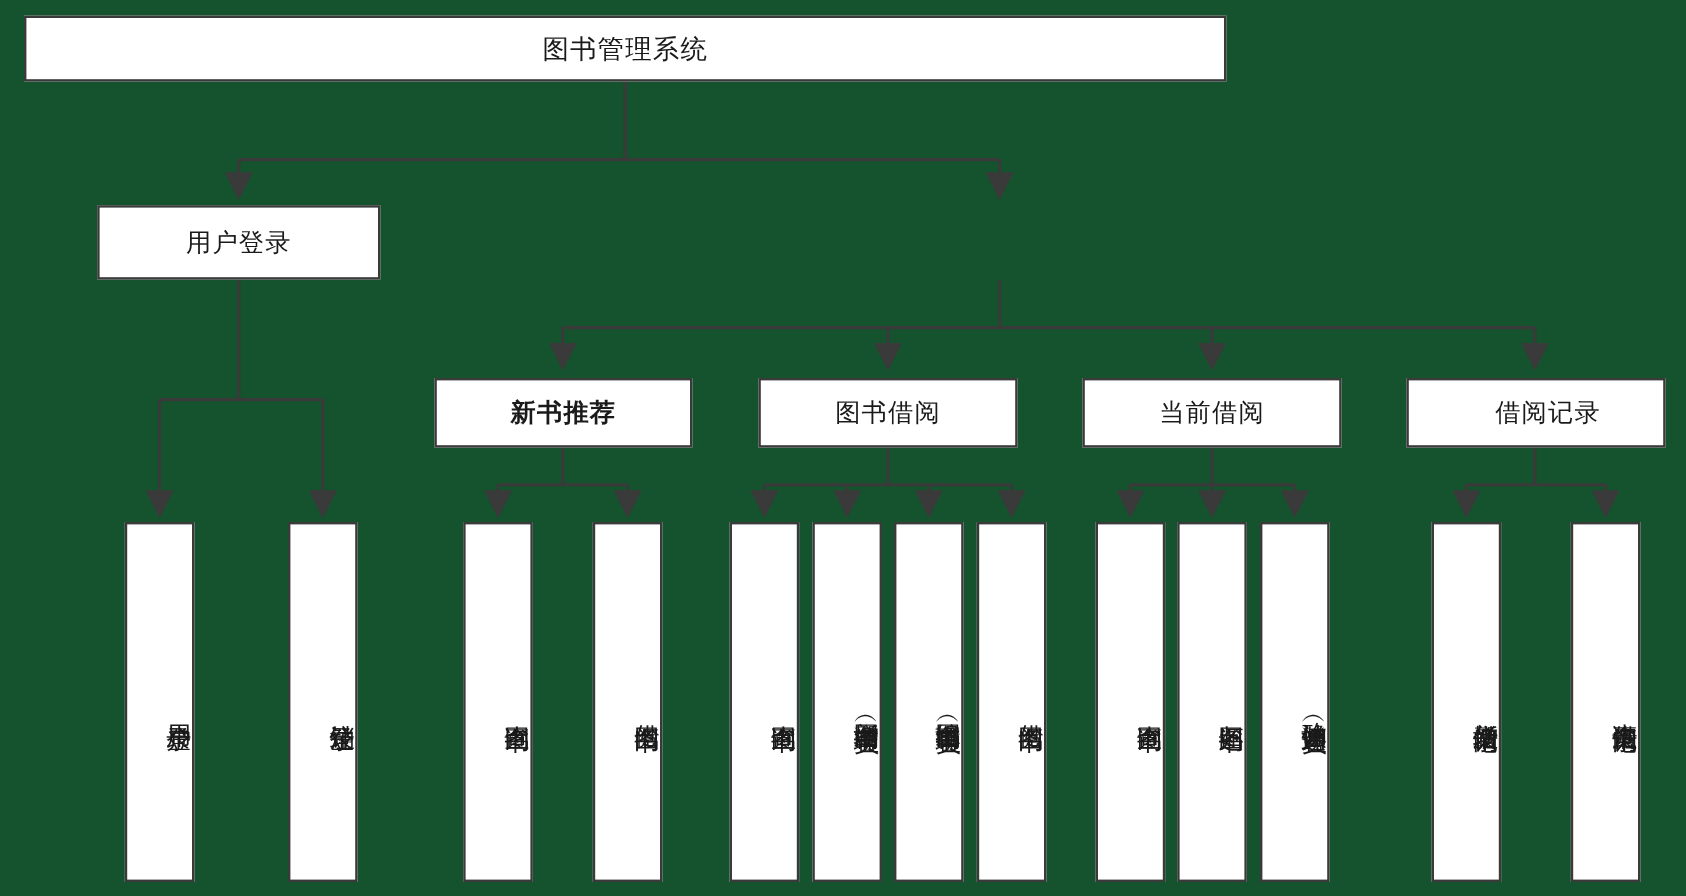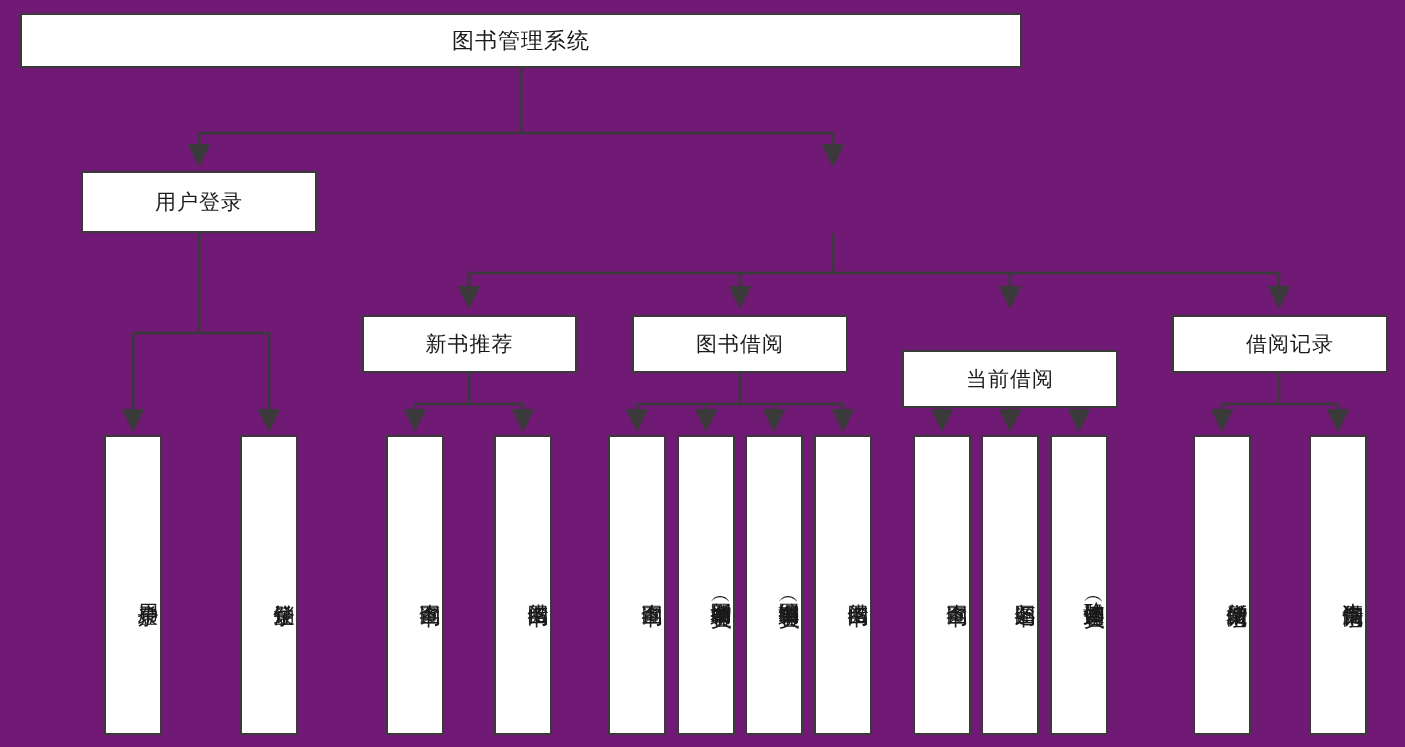--- a/index.html
+++ b/index.html
@@ -7,21 +7,21 @@
     padding: 0;
     background: #ffffff;
   }
   body {
     font-family: "Liberation Sans", "DejaVu Sans", sans-serif;
   }
   #canvas {
     position: relative;
     width: 1405px;
     height: 747px;
-    background: #701a75;
+    background: #14532d;
     overflow: hidden;
   }
   #wires {
     position: absolute;
     left: 0;
     top: 0;
     width: 1405px;
     height: 747px;
     pointer-events: none;
   }
@@ -125,27 +125,27 @@
   </svg>
 
   <div class="node horiz root" style="left:20px; top:13px; width:1002px; height:55px;">
     <span>图书管理系统</span>
   </div>
 
   <div class="node horiz" style="left:81px; top:171px; width:236px; height:62px;">
     <span>用户登录</span>
   </div>
 
-  <div class="node horiz" style="left:362px; top:315px; width:215px; height:58px;">
+  <div class="node horiz" style="left:362px; top:315px; width:215px; height:58px;font-weight:bold;">
     <span>新书推荐</span>
   </div>
   <div class="node horiz" style="left:632px; top:315px; width:216px; height:58px;">
     <span>图书借阅</span>
   </div>
-  <div class="node horiz" style="left:902px; top:315px; width:216px; height:58px;margin-top:35px;">
+  <div class="node horiz" style="left:902px; top:315px; width:216px; height:58px;">
     <span>当前借阅</span>
   </div>
   <div class="node horiz" style="left:1172px; top:315px; width:216px; height:58px;padding-left:20px;">
     <span>借阅记录</span>
   </div>
 
   <div class="node vert" style="left:104px; top:435px; width:58px; height:300px;">
     <span>用户登录</span>
   </div>
   <div class="node vert" style="left:240px; top:435px; width:58px; height:300px;">

